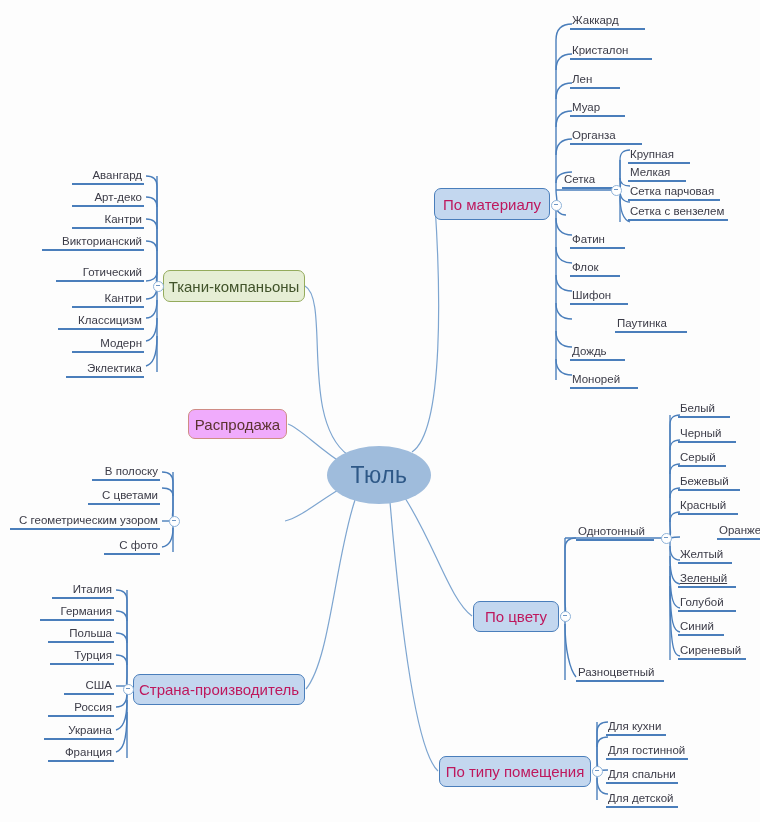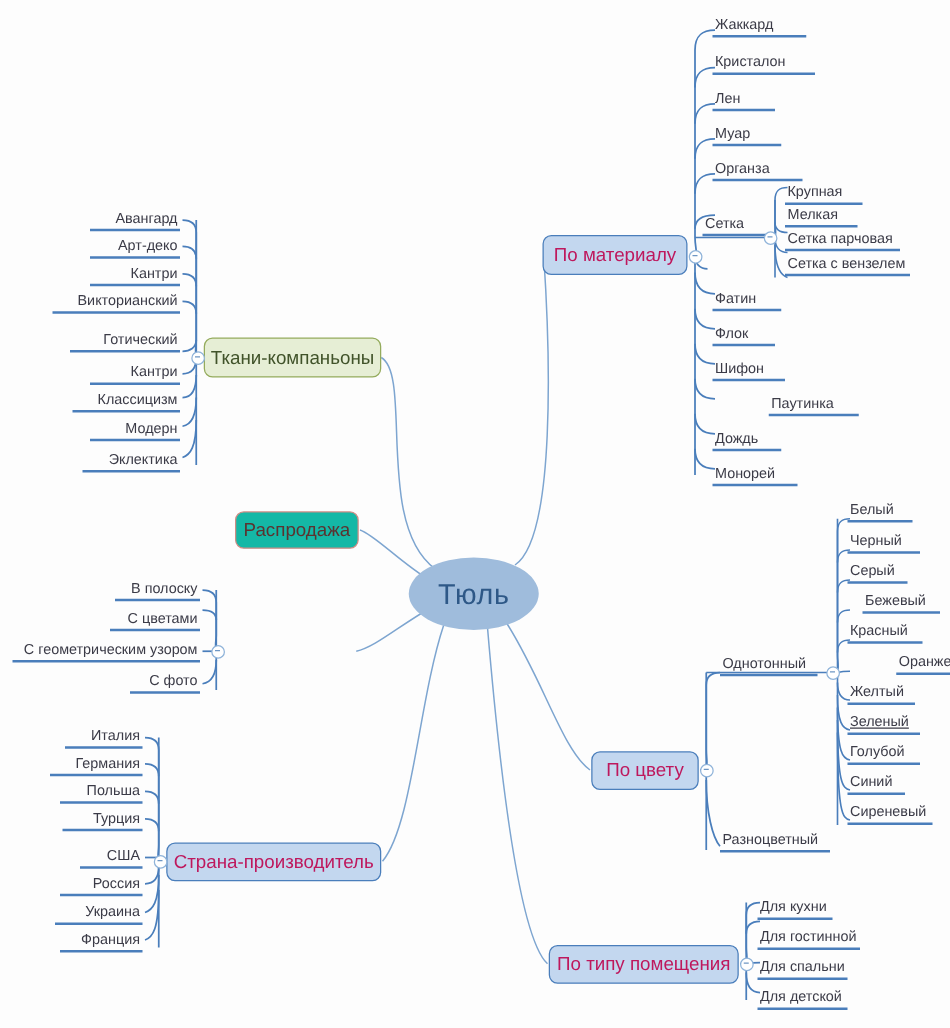--- a/index.html
+++ b/index.html
@@ -56,21 +56,21 @@
     cursor: pointer;
     padding: 0 9px;
   }
   .topic.green {
     border-color: #94ab5c;
     background: #e6eed5;
     color: #41532a;
   }
   .topic.pink {
     border-color: #cf8c85;
-    background: #14b8a6;
+    background: #f0abfc;
     color: #5b3330;
   }
 
   
   .leaf {
     position: absolute;
     color: #3b3b47;
     font-size: 11.5px;
     white-space: nowrap;
     line-height: 14px;
@@ -420,21 +420,21 @@
     <span class="rule"></span>
   </div>
   <div class="leaf right" style="left:678px; top:426px; width:58px;">
     <span class="lbl">Черный</span>
     <span class="rule"></span>
   </div>
   <div class="leaf right" style="left:678px; top:450px; width:48px;">
     <span class="lbl">Серый</span>
     <span class="rule"></span>
   </div>
-  <div class="leaf right" style="left:678px; top:474px; width:62px;margin-left:12px;">
+  <div class="leaf right" style="left:678px; top:474px; width:62px;">
     <span class="lbl">Бежевый</span>
     <span class="rule"></span>
   </div>
   <div class="leaf right" style="left:678px; top:498px; width:60px;">
     <span class="lbl">Красный</span>
     <span class="rule"></span>
   </div>
   <div class="leaf right" style="left:717px; top:523px; width:74px;">
     <span class="lbl">Оранжевый</span>
     <span class="rule"></span>

